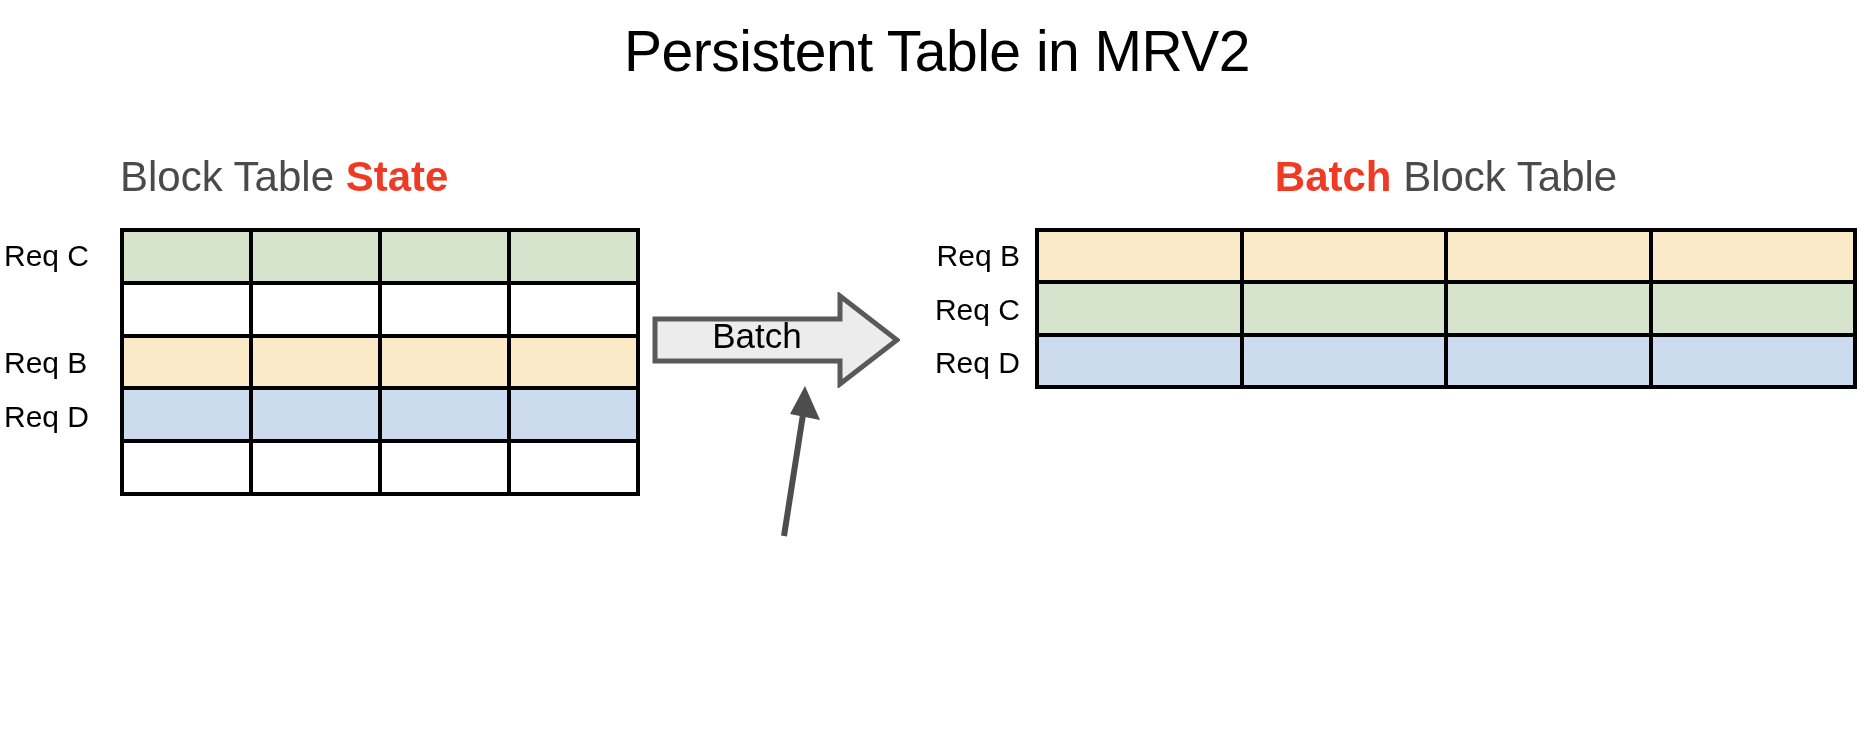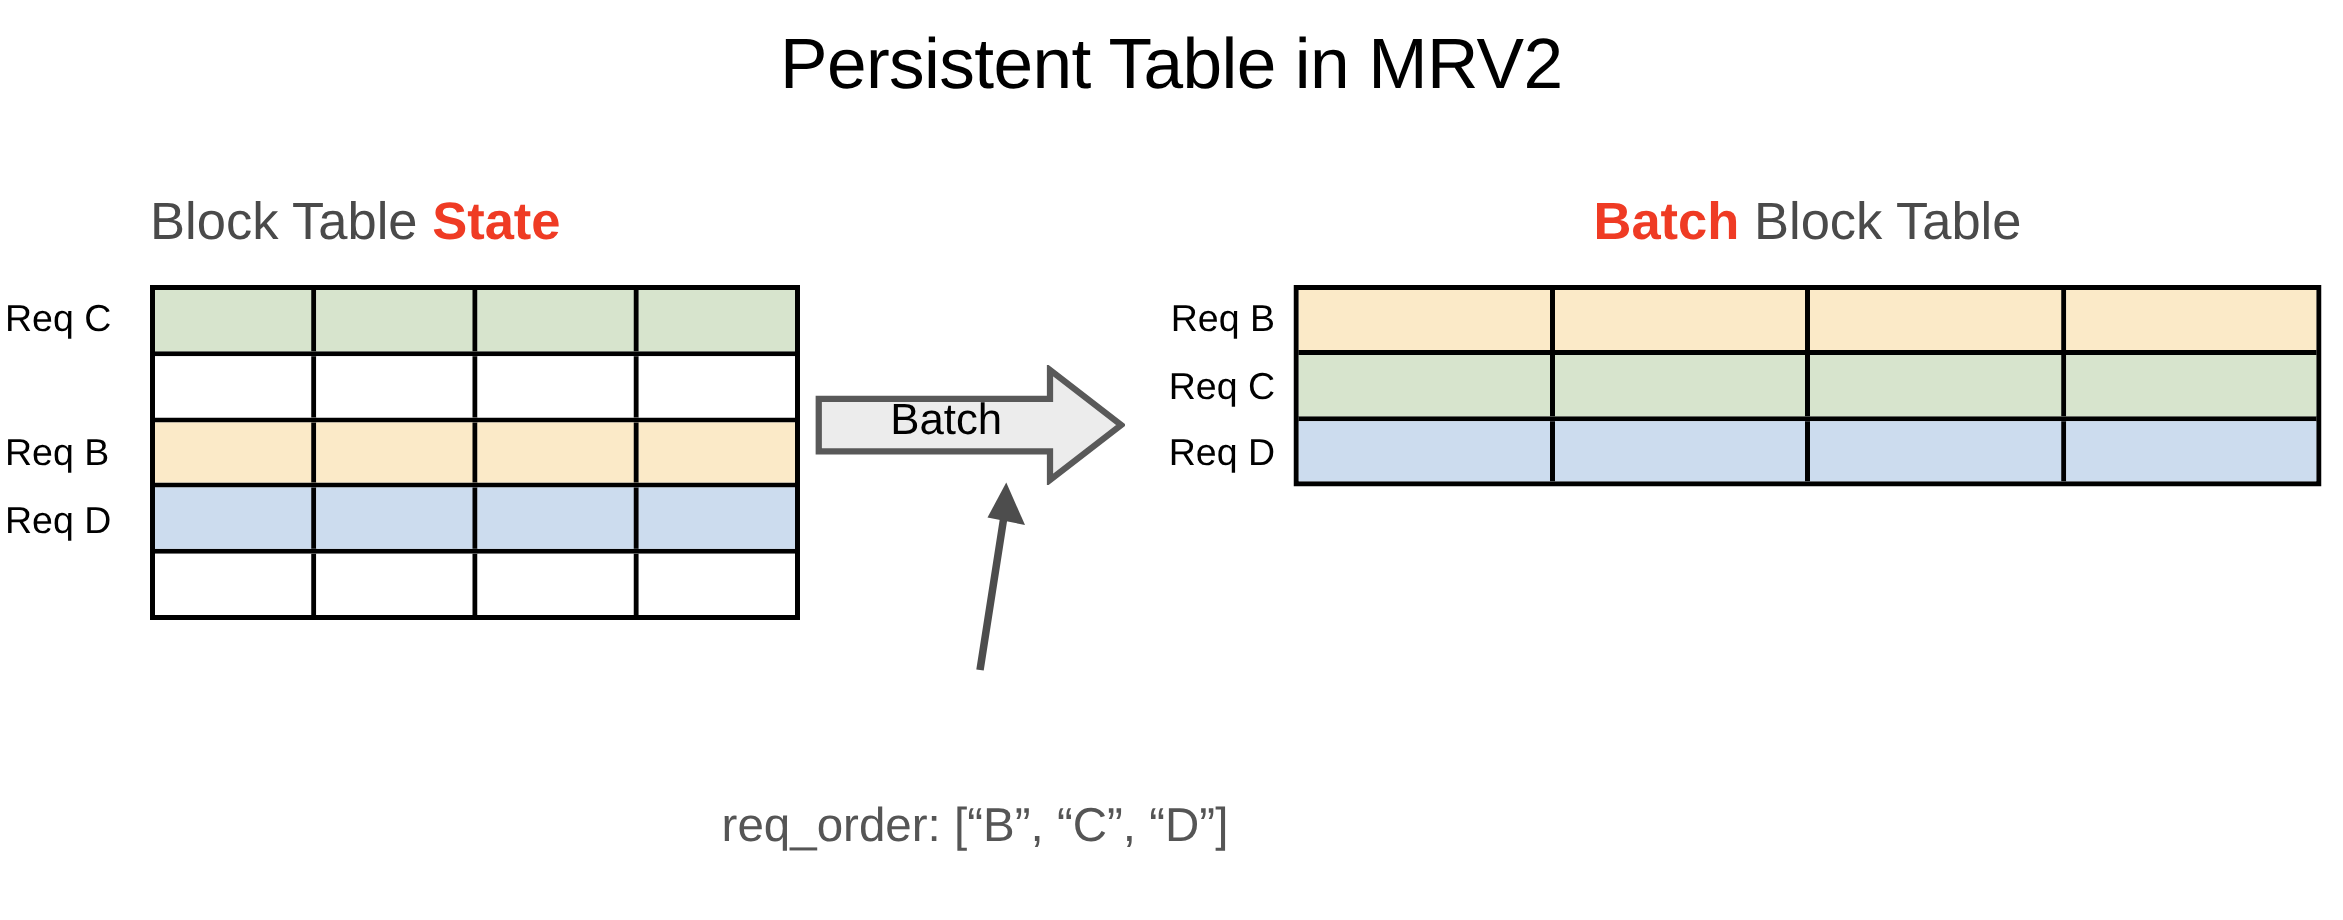--- a/index.html
+++ b/index.html
@@ -218,15 +218,14 @@
       <div class="gcell" style="background-color: rgb(215, 228, 205);"></div>
     </div>
     <div class="grow">
       <div class="gcell" style="background-color: rgb(204, 220, 238);"></div>
       <div class="gcell" style="background-color: rgb(204, 220, 238);"></div>
       <div class="gcell" style="background-color: rgb(204, 220, 238);"></div>
       <div class="gcell" style="background-color: rgb(204, 220, 238);"></div>
     </div>
   </div>
 
-  <div id="caption">req_order: [“B”, “C”, “D”]</div>
 
 </div>
 
 </body></html>

